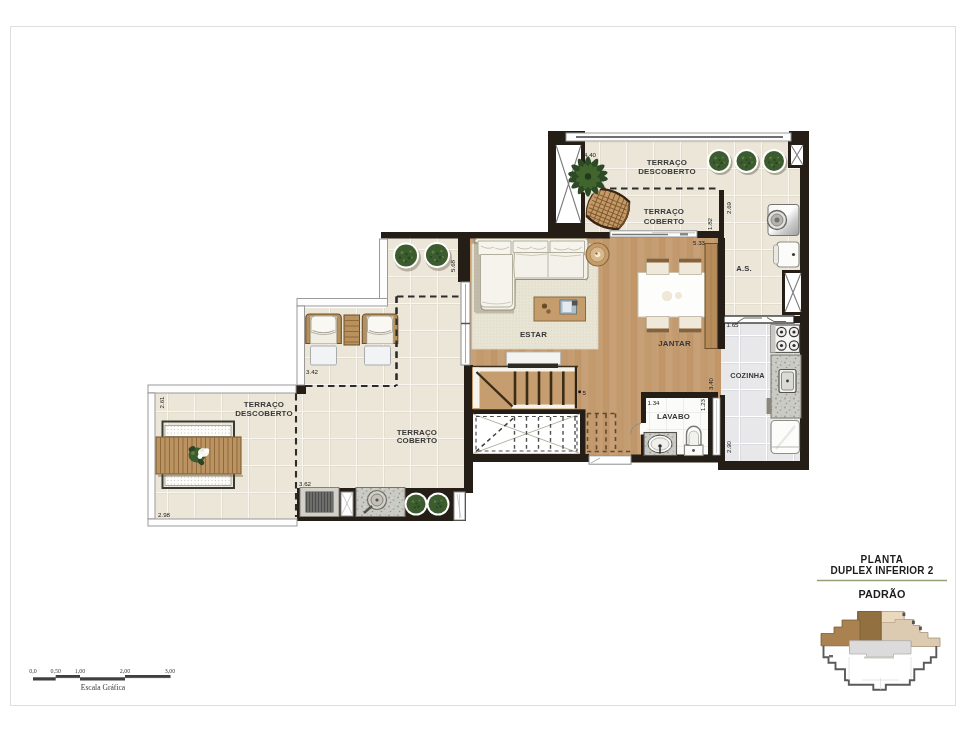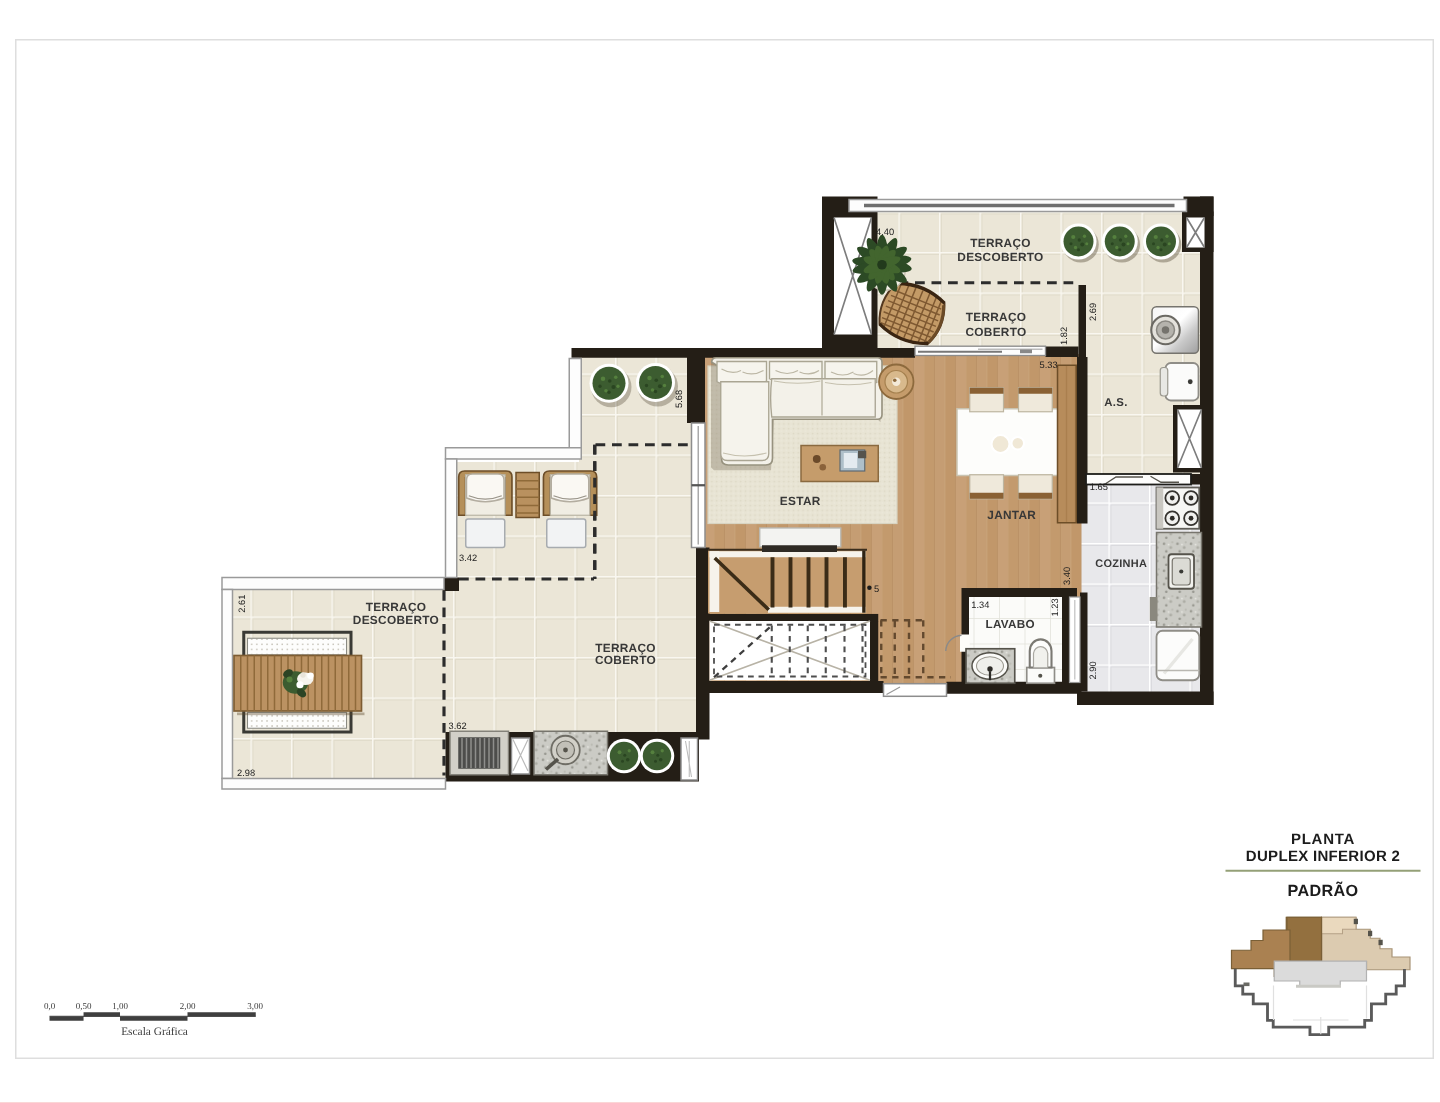--- a/index.html
+++ b/index.html
@@ -1,16 +1,16 @@
 <!DOCTYPE html>
 <html><head>
 <meta charset="utf-8">
 <style>
   html,body{margin:0;padding:0;background:#ffffff;}
-  #page{position:relative;width:960px;height:735px;background:#ef4444;overflow:hidden;}
+  #page{position:relative;width:960px;height:735px;background:#14b8a6;overflow:hidden;}
   
 </style>
 </head>
 <body>
 <div id="page">
 <svg font-family="&quot;Liberation Sans&quot;,sans-serif" width="960" height="735" viewBox="0 0 960 735" xmlns="http://www.w3.org/2000/svg">
 <defs>
   <pattern id="tileCream" width="27" height="27" patternUnits="userSpaceOnUse" x="5" y="6">
     <rect width="27" height="27" fill="#ebe6d7"></rect>
     <path d="M0 0H27M0 0V27" stroke="#f9f7f0" stroke-width="2"></path>

